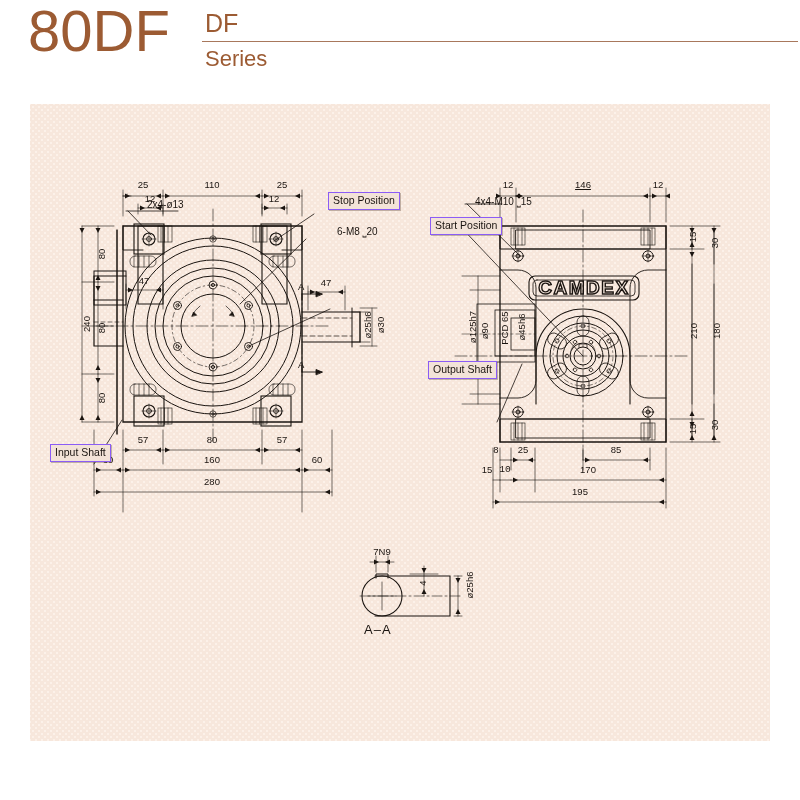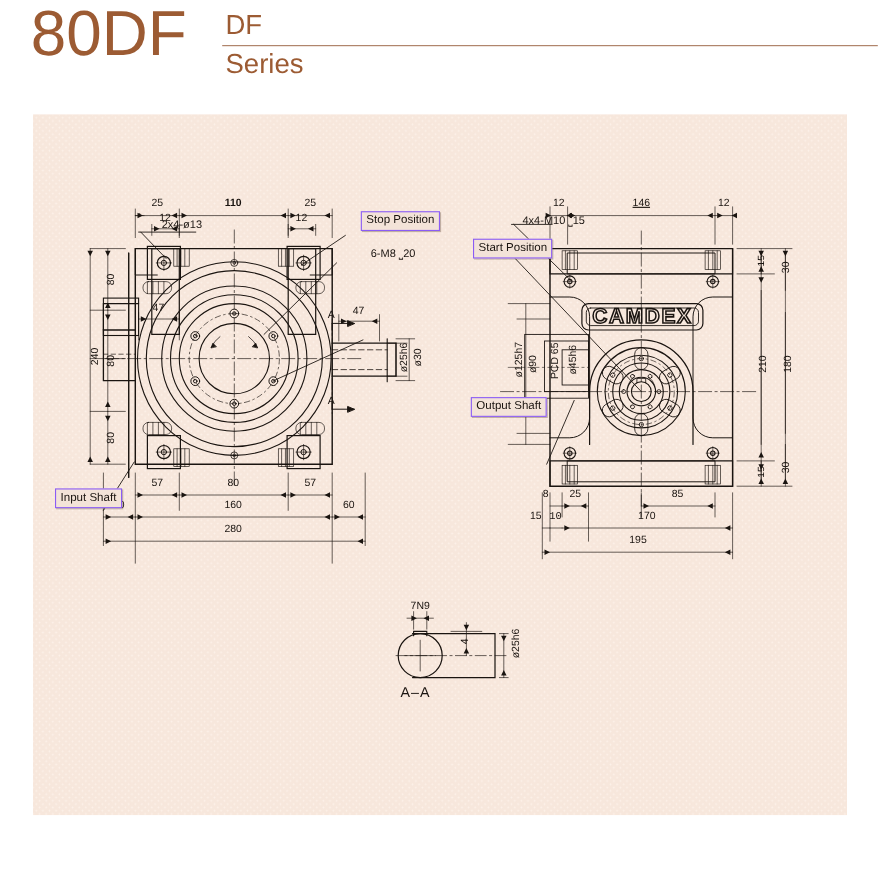--- a/index.html
+++ b/index.html
@@ -19,21 +19,21 @@
     font-size:58px;line-height:58px;
     color:#9c5b33;font-weight:400;letter-spacing:0px;
     font-family:"Liberation Sans", sans-serif;
   }
   .hdr-sub1{
     position:absolute;left:205px;top:11px;
     font-size:25px;line-height:25px;color:#9c5b33;
   }
   .hdr-sub2{
     position:absolute;left:205px;top:46px;
-    font-size:25px;line-height:25px;color:#9c5b33;
+    font-size:22px;line-height:25px;color:#9c5b33;
   }
   .hdr-rule{
     position:absolute;left:202px;top:41px;width:596px;height:1px;
     background:#a8785c;
   }
 
   
   .panel{
     position:absolute;left:30px;top:104px;width:740px;height:637px;
     background:#f7e7dc;
@@ -497,21 +497,21 @@
             <path d="M 425.5 474 L 428 479 L 430.5 474 Z" fill="#1a1410" stroke="none"></path>
             <path d="M 425.5 510 L 428 505 L 430.5 510 Z" fill="#1a1410" stroke="none"></path>
           </g>
         </g>
       </g>
 
       <text x="554" y="190" text-anchor="middle" font-family="Liberation Sans, sans-serif" font-size="19" font-weight="bold" letter-spacing="1.5" fill="none" stroke="#1a1410" stroke-width="1.4">CAMDEX</text>
     </svg>
 
     <div class="dim c" style="left:113px;top:76px;">25</div>
-    <div class="dim c" style="left:182px;top:76px;font-weight:bold;">110</div>
+    <div class="dim c" style="left:182px;top:76px;">110</div>
     <div class="dim c" style="left:252px;top:76px;">25</div>
     <div class="dim c" style="left:120px;top:90px;">12</div>
     <div class="dim c" style="left:244px;top:90px;">12</div>
 
     <div class="dim vc" style="left:60px;top:145px;width:24px;text-align:center;">80</div>
     <div class="dim vc" style="left:60px;top:219px;width:24px;text-align:center;">80</div>
     <div class="dim vc" style="left:60px;top:289px;width:24px;text-align:center;">80</div>
     <div class="dim vc" style="left:44px;top:215px;width:26px;text-align:center;">240</div>
 
     <div class="dim c" style="left:114px;top:172px;">47</div>

